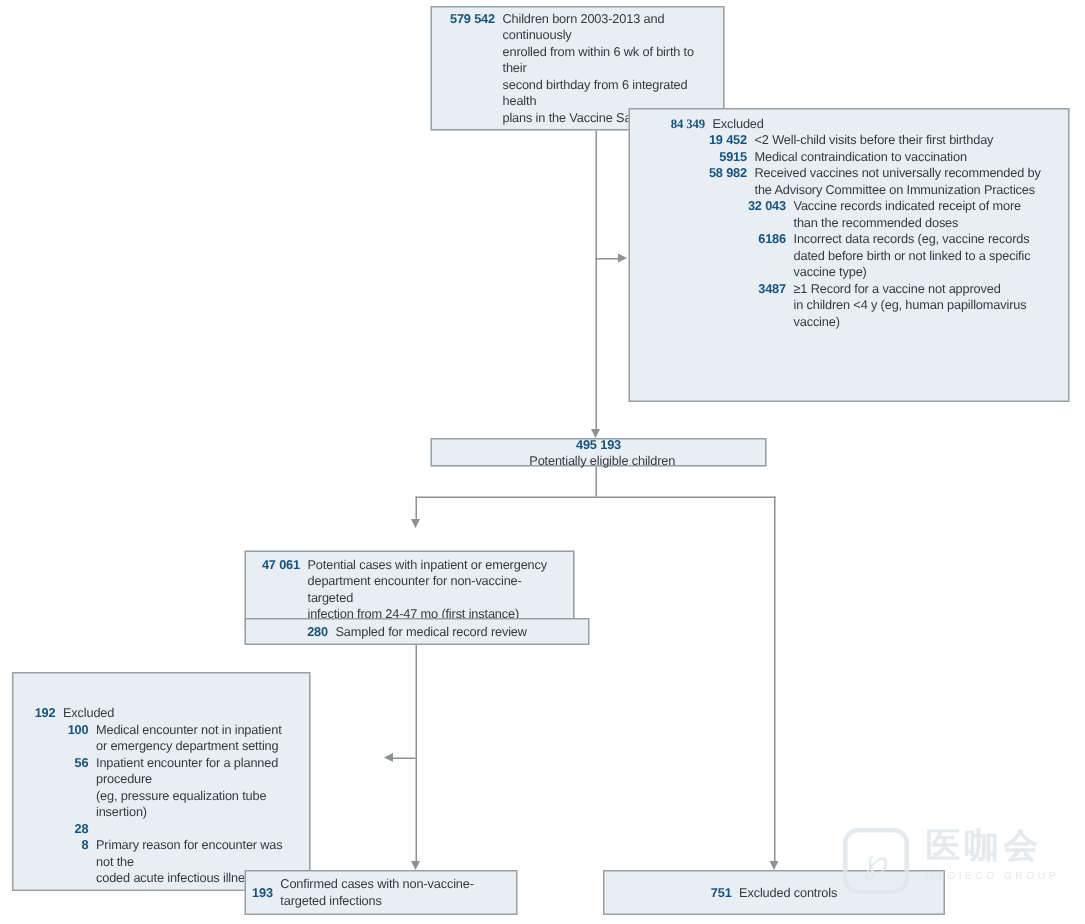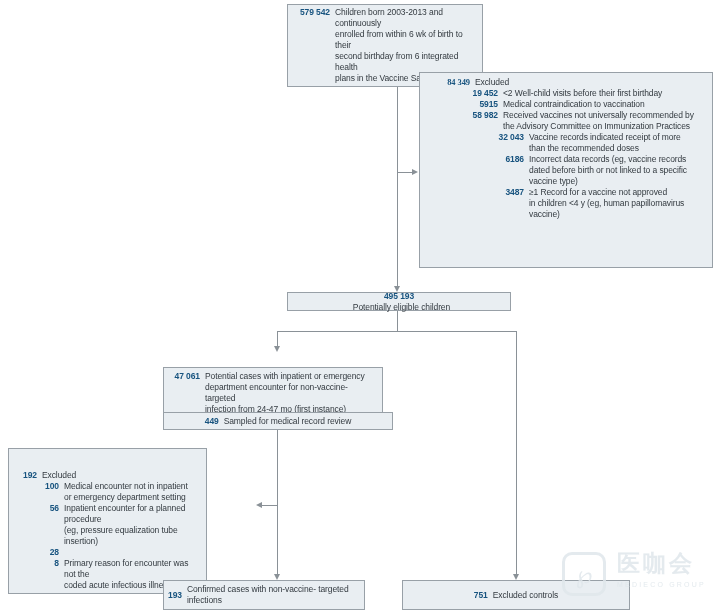--- a/index.html
+++ b/index.html
@@ -123,21 +123,21 @@
   <div class="box" style="left:163px;top:352px;width:220px;min-height:40px;padding-top:3px;margin-top:15px;">
     <div class="row lead">
       <span class="num" style="width:30px;">47 061</span>
       <span class="txt">Potential cases with inpatient or emergency
 department encounter for non-vaccine-targeted
 infection from 24-47 mo (first instance)</span>
     </div>
   </div>
 
   <div class="box centered" style="left:163px;top:412px;width:230px;height:18px;">
-    <span class="num">449</span>
+    <span class="num">280</span>
     <span class="txt" style="margin-left:5px;">Sampled for medical record review</span>
   </div>
 
   <div class="box excl-left" style="left:8px;top:448px;width:199px;min-height:112px;padding-top:21px;">
       <div class="row lvl0">
         <span class="num">192</span>
         <span class="txt">Excluded</span>
       </div>
       <div class="row lvl1">
         <span class="num">100</span>
@@ -152,21 +152,21 @@
       <div class="row lvl1">
         <span class="num">28</span>
       </div>
       <div class="row lvl1">
         <span class="num">8</span>
         <span class="txt">Primary reason for encounter was not the
 coded acute infectious illness</span>
       </div>
     </div>
 
-  <div class="box centered" style="left:163px;top:580px;width:202px;min-height:30px;justify-content:space-between;">
+  <div class="box centered" style="left:163px;top:580px;width:182px;min-height:30px;justify-content:space-between;">
     <span class="num">193</span>
     <span class="txt" style="margin-left:5px;">Confirmed cases with non-vaccine-
 targeted infections</span>
   </div>
 
   <div class="box centered" style="left:402px;top:580px;width:228px;min-height:30px;">
     <span class="num">751</span>
     <span class="txt" style="margin-left:5px;">Excluded controls</span>
   </div>
 

